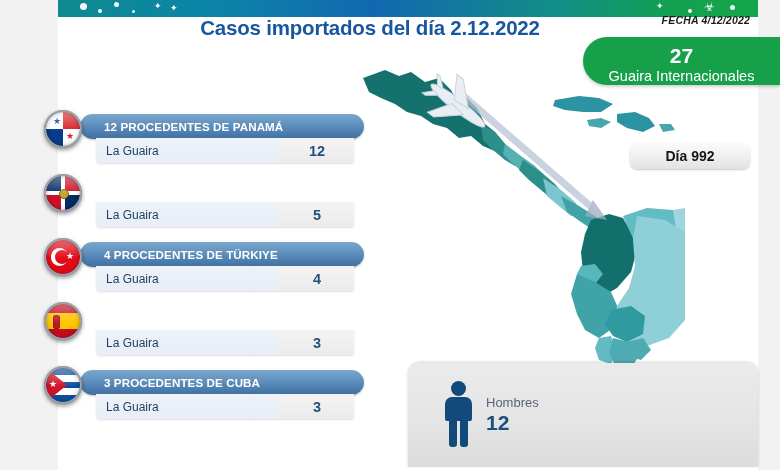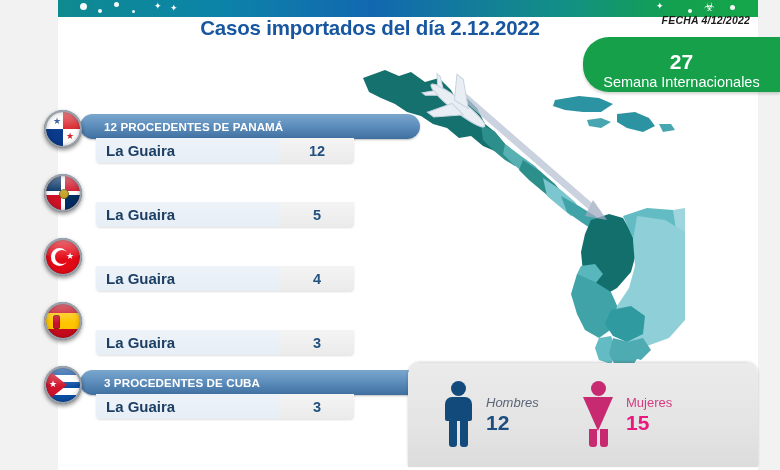--- a/index.html
+++ b/index.html
@@ -37,66 +37,66 @@
 
   
   .fecha{
     position:absolute;right:30px;top:14px;
     font-size:10.5px;font-weight:bold;font-style:italic;color:#1b1b1b;
     letter-spacing:.2px;
   }
 
   
   .greenbox{
-    position:absolute;left:583px;top:37px;width:197px;height:55px;
+    position:absolute;left:583px;top:37px;width:197px;height:48px;
     background:#16a04a;
     border-top-left-radius:26px;border-bottom-left-radius:26px;
     box-shadow:0 2px 3px rgba(0,0,0,.18);
     color:#fff;text-align:center;
-    padding-top:10px;box-sizing:border-box;
+    padding-top:4px;box-sizing:border-box;
   }
   .greenbox .big{font-size:21px;font-weight:bold;line-height:24px;margin-top:3px;}
   .greenbox .sub{font-size:14.5px;line-height:17px;}
 
   
   .pill{
     position:absolute;height:26px;width:120px;
     background:linear-gradient(180deg,#fbfbfb 0%,#efefef 55%,#e2e2e2 100%);
     border-radius:7px;
     box-shadow:0 1px 2px rgba(0,0,0,.22);
     color:#16161a;font-size:14px;font-weight:bold;
     display:flex;align-items:center;justify-content:center;
   }
   .pill.semana{right:30px;top:110px;}
   .pill.dia{right:30px;top:143px;}
 
   
   .clist{position:absolute;left:44px;top:110px;width:320px;}
   .crow{position:relative;height:64px;}
   .crow .hdr{
-    position:absolute;left:36px;top:4px;width:340px;height:25px;
+    position:absolute;left:36px;top:4px;width:284px;height:25px;
     background:linear-gradient(180deg,#7ba7cd 0%,#5f8fbd 45%,#3f6f9f 100%);
     border-radius:13px;
     box-shadow:0 1px 2px rgba(0,0,0,.25);
     color:#ffffff;font-size:11.6px;font-weight:bold;
     display:flex;align-items:center;
     padding-left:24px;box-sizing:border-box;
     letter-spacing:.1px;
     white-space:nowrap;overflow:hidden;
   }
   .crow .hdr.small{font-size:10.6px;}
   .crow .sub{
     position:absolute;left:52px;top:28px;width:258px;height:25px;
     background:linear-gradient(180deg,#eef3f9 0%,#e7eef6 100%);
     border-bottom-left-radius:4px;border-bottom-right-radius:4px;
     box-shadow:0 1px 2px rgba(0,0,0,.13);
     display:flex;align-items:center;justify-content:space-between;
     box-sizing:border-box;padding:0 14px 0 10px;
   }
-  .crow .sub .city{font-size:15px;font-weight:bold;color:#1d3f63;}
+  .crow .sub .city{font-size:12px;font-weight:normal;color:#1d3f63;}
   .crow .sub .num{font-size:14.5px;font-weight:bold;color:#24527f;}
   .crow .sub .numwrap{
     position:absolute;right:0;top:0;height:25px;width:74px;
     background:linear-gradient(180deg,#f4f4f4 0%,#ebebeb 100%);
     display:flex;align-items:center;justify-content:center;
     border-bottom-right-radius:4px;
   }
 
   
   .flag{
@@ -161,21 +161,21 @@
     border-top-left-radius:12px;border-top-right-radius:12px;
     box-shadow:0 -1px 3px rgba(0,0,0,.18);
   }
   .gitem{position:absolute;top:18px;display:flex;align-items:flex-start;}
   .gitem.men{left:34px;}
   .gitem.women{left:174px;}
   .gicon{width:34px;height:66px;position:relative;margin-right:10px;}
   .gtext{padding-top:14px;}
   .glabel{font-size:13px;line-height:15px;}
   .gnum{font-size:21px;font-weight:bold;line-height:26px;}
-  .men .glabel{color:#5c6478;font-style:italic;}
+  .men .glabel{color:#5c6478;}
   .men .gnum{color:#1d4e80;}
   .women .glabel{color:#d63b82;}
   .women .gnum{color:#e8187f;}
   
   .m-head{position:absolute;left:9px;top:0;width:15px;height:15px;border-radius:50%;background:#124a7c;}
   .m-body{position:absolute;left:3px;top:16px;width:27px;height:24px;background:#124a7c;border-radius:7px 7px 2px 2px;}
   .m-l1{position:absolute;left:7px;top:38px;width:8px;height:28px;background:#124a7c;border-radius:0 0 3px 3px;}
   .m-l2{position:absolute;left:18px;top:38px;width:8px;height:28px;background:#124a7c;border-radius:0 0 3px 3px;}
   
   .w-head{position:absolute;left:9px;top:0;width:15px;height:15px;border-radius:50%;background:#c72a71;}
@@ -203,23 +203,24 @@
     <span class="dot" style="left:630px;top:9px;width:4px;height:4px;"></span>
     <span class="dot" style="left:672px;top:5px;width:5px;height:5px;"></span>
   </div>
 
   <div class="title">Casos importados del día 2.12.2022</div>
 
   <div class="fecha">FECHA 4/12/2022</div>
 
   <div class="greenbox">
     <div class="big">27</div>
-    <div class="sub">Semana Internacionales</div>
-  </div>
-
+    <div class="sub">Guaira Internacionales</div>
+  </div>
+
+  <div class="pill dia">Día 992</div>
 
   <div class="map">
     <svg width="330" height="345" viewBox="0 0 330 345" xmlns="http://www.w3.org/2000/svg">
 
       <path d="M8 58 L30 50 L44 56 L56 52 L70 62 L84 58 L96 70 L104 84 L112 78 L122 88 L130 104 L140 112 L150 124 L142 132 L128 126 L116 116 L104 118 L92 108 L78 104 L66 96 L52 92 L40 84 L26 78 L14 72 Z" fill="#15716e"></path>
 
       <path d="M126 104 L140 112 L150 124 L160 132 L168 140 L160 146 L150 140 L138 130 L128 120 Z" fill="#2d8f8c"></path>
       <path d="M150 124 L166 136 L180 146 L190 156 L182 162 L170 154 L158 144 L148 134 Z" fill="#57b0b2"></path>
       <path d="M168 140 L186 152 L200 164 L208 174 L198 180 L186 170 L174 160 L164 150 Z" fill="#2d8f8c"></path>
       <path d="M188 158 L206 170 L220 182 L226 192 L216 196 L204 186 L192 176 Z" fill="#7cc6cf"></path>
@@ -312,20 +313,21 @@
       <div class="flag fl-tr">
         <div class="inner">
           <div class="bg"></div>
             <div class="c1"></div>
             <div class="c2"></div>
           <span class="star" style="right:6px;top:12px;color:#fff;font-size:9px;">★</span>
         </div>
         <div class="gloss"></div>
           <div class="ring"></div>
       </div>
+      <div class="hdr">4 PROCEDENTES DE TÜRKIYE</div>
       <div class="sub">
         <span class="city">La Guaira</span>
         <span class="numwrap">
             <span class="num">4</span>
           </span>
       </div>
     </div>
 
     <div class="crow">
       <div class="flag fl-es">
@@ -377,27 +379,15 @@
         <div class="m-head"></div>
           <div class="m-body"></div>
           <div class="m-l1"></div>
           <div class="m-l2"></div>
       </div>
       <div class="gtext">
         <div class="glabel">Hombres</div>
         <div class="gnum">12</div>
       </div>
     </div>
-    <div class="gitem women">
-      <div class="gicon">
-        <div class="w-head"></div>
-          <div class="w-body"></div>
-          <div class="w-l1"></div>
-          <div class="w-l2"></div>
-      </div>
-      <div class="gtext">
-        <div class="glabel">Mujeres</div>
-        <div class="gnum">15</div>
-      </div>
-    </div>
   </div>
 
 </div>
 
 </body></html>

